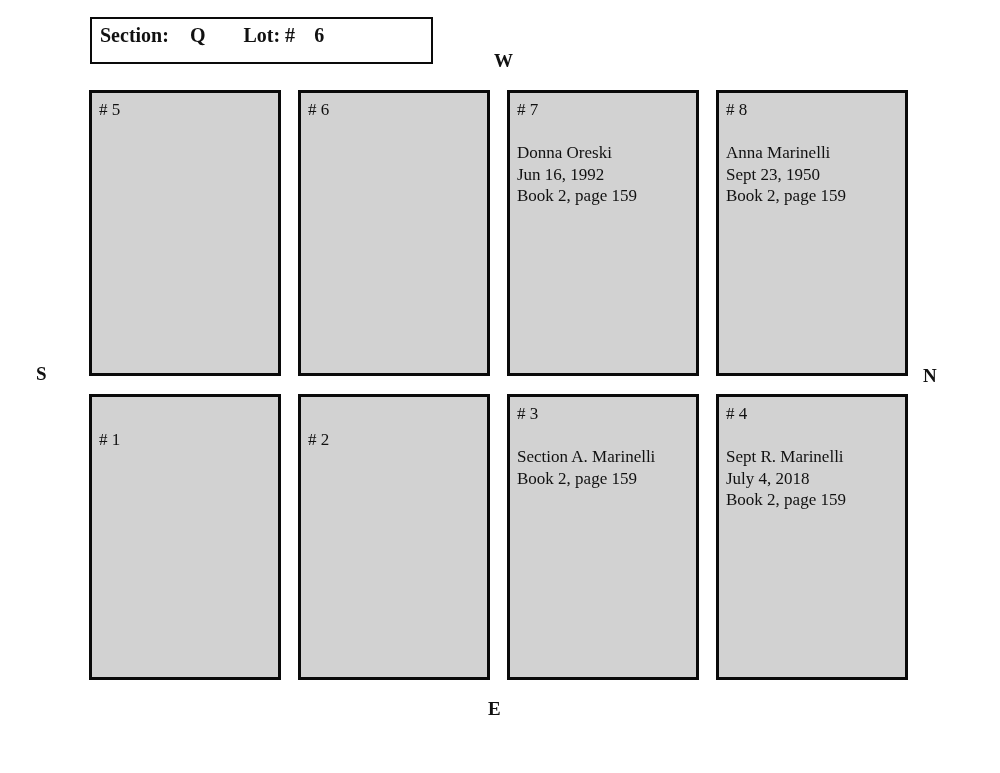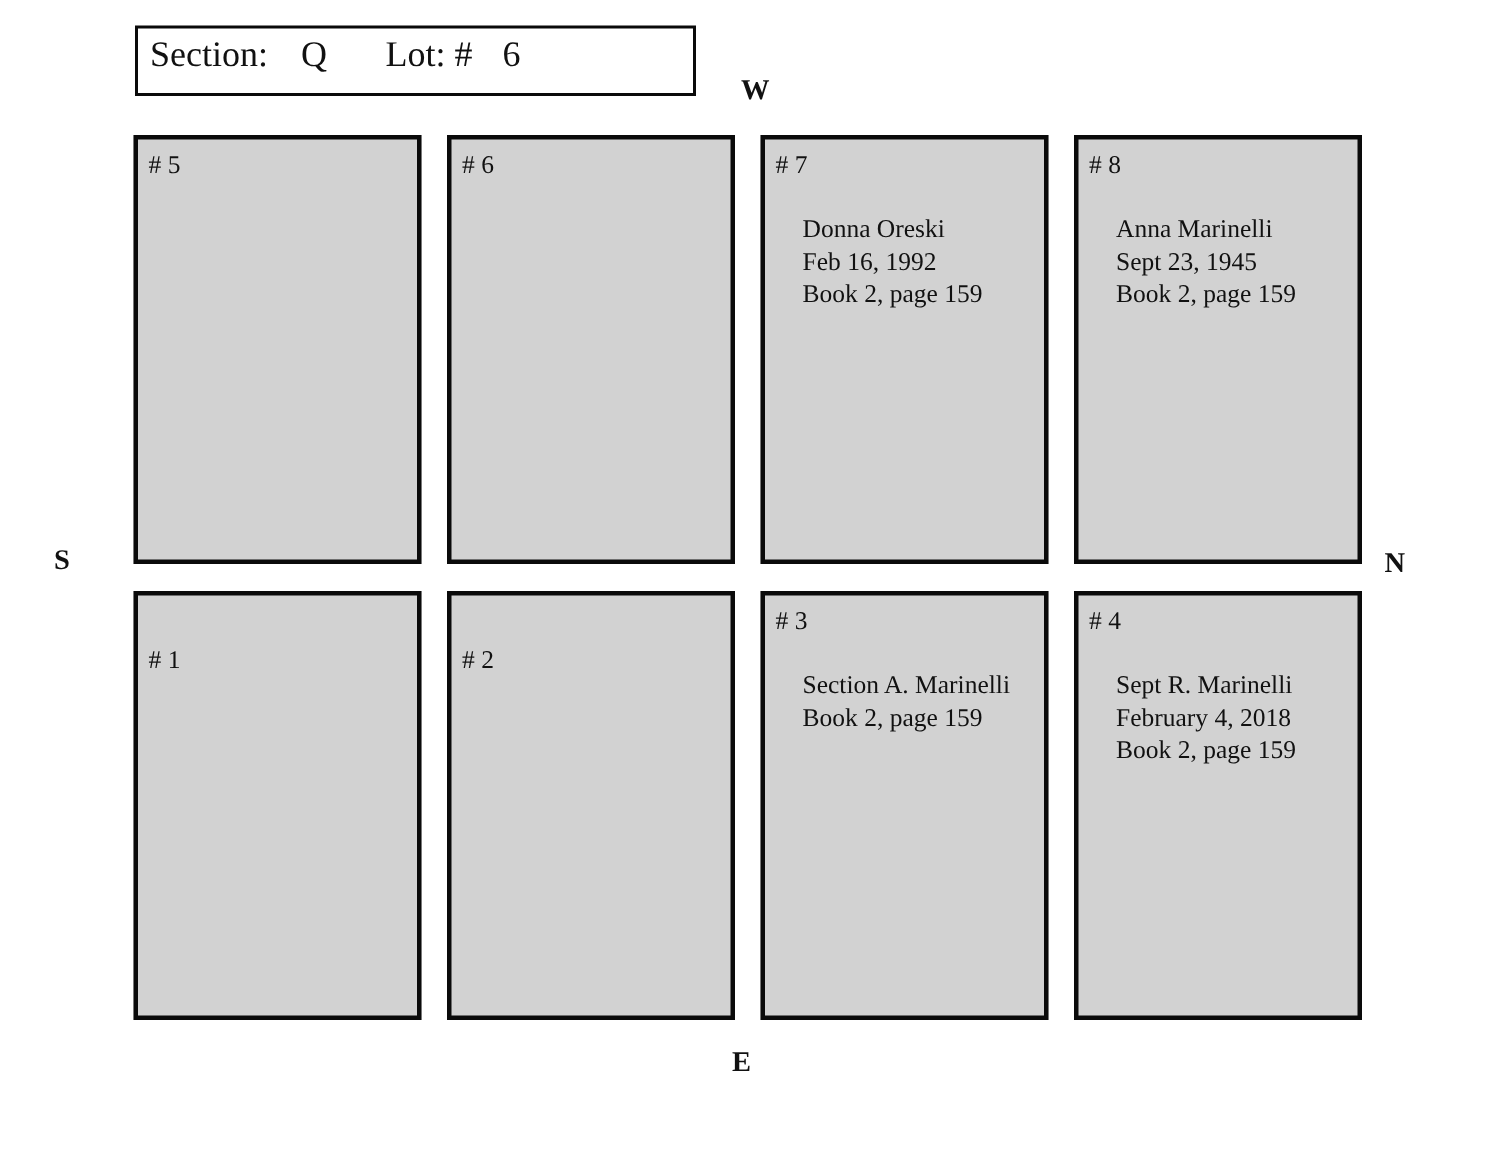--- a/index.html
+++ b/index.html
@@ -16,26 +16,27 @@
     color: var(--text-color);
   }
   .canvas {
     position: relative;
     width: 1000px; height: 773px;
     overflow: hidden;
   }
   .header-box {
     position: absolute;
     left: 90px; top: 17px;
-    width: 374px; height: 47px;
+    width: 343px; height: 47px;
     border: 2px solid var(--plot-border);
     background: var(--page-bg);
-    font-size: 24px;
+    font-size: 20px;
     padding: 5px 0 0 8px;
     white-space: nowrap;
+    font-weight: bold;
   }
   .header-box .sec-val { margin-left: 16px; }
   .header-box .lot-lab { margin-left: 33px; }
   .header-box .lot-val { margin-left: 14px; }
   .compass {
     position: absolute;
     font-weight: bold;
     font-size: 19px;
     line-height: 1;
   }
@@ -53,21 +54,21 @@
     line-height: 21.5px;
   }
   .row-top    { top: 90px; }
   .row-bottom { top: 394px; }
   .col-1 { left: 89px; }
   .col-2 { left: 298px; }
   .col-3 { left: 507px; }
   .col-4 { left: 716px; }
   .plot-number { white-space: pre; }
   .plot-number--low { margin-top: 26px; }
-  .plot-info { margin-top: 21.5px; margin-left: 18px; }
+  .plot-info { margin-top: 21.5px; }
   .plot-line { white-space: nowrap; }
 </style>
 </head>
 <body>
 
 <div class="canvas">
 
   <div class="header-box">
     <span>Section:</span>
     <span class="sec-val">Q</span>
@@ -85,30 +86,30 @@
   </div>
 
   <div class="plot row-top col-2">
     <div class="plot-number"># 6</div>
   </div>
 
   <div class="plot row-top col-3">
     <div class="plot-number"># 7</div>
     <div class="plot-info">
       <div class="plot-line">Donna Oreski</div>
-      <div class="plot-line">Feb 16, 1992</div>
+      <div class="plot-line">Jun 16, 1992</div>
       <div class="plot-line">Book 2, page 159</div>
     </div>
   </div>
 
   <div class="plot row-top col-4">
     <div class="plot-number"># 8</div>
     <div class="plot-info">
       <div class="plot-line">Anna Marinelli</div>
-      <div class="plot-line">Sept 23, 1945</div>
+      <div class="plot-line">Sept 23, 1950</div>
       <div class="plot-line">Book 2, page 159</div>
     </div>
   </div>
 
   <div class="plot row-bottom col-1">
     <div class="plot-number plot-number--low"># 1</div>
   </div>
 
   <div class="plot row-bottom col-2">
     <div class="plot-number plot-number--low"># 2</div>
@@ -119,18 +120,18 @@
     <div class="plot-info">
       <div class="plot-line">Section A. Marinelli</div>
       <div class="plot-line">Book 2, page 159</div>
     </div>
   </div>
 
   <div class="plot row-bottom col-4">
     <div class="plot-number"># 4</div>
     <div class="plot-info">
       <div class="plot-line">Sept R. Marinelli</div>
-      <div class="plot-line">February 4, 2018</div>
+      <div class="plot-line">July 4, 2018</div>
       <div class="plot-line">Book 2, page 159</div>
     </div>
   </div>
 
 </div>
 
 </body></html>

